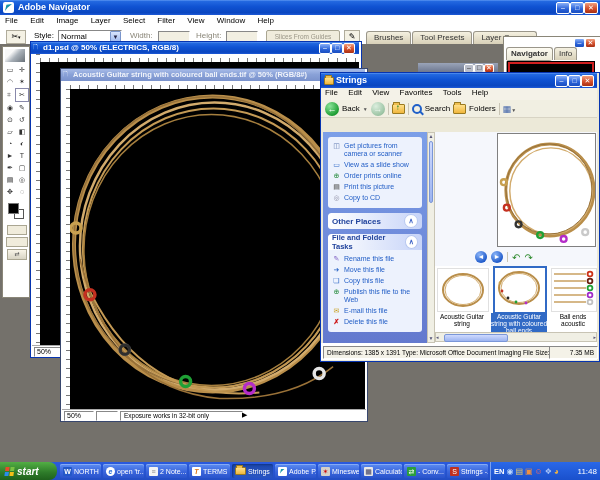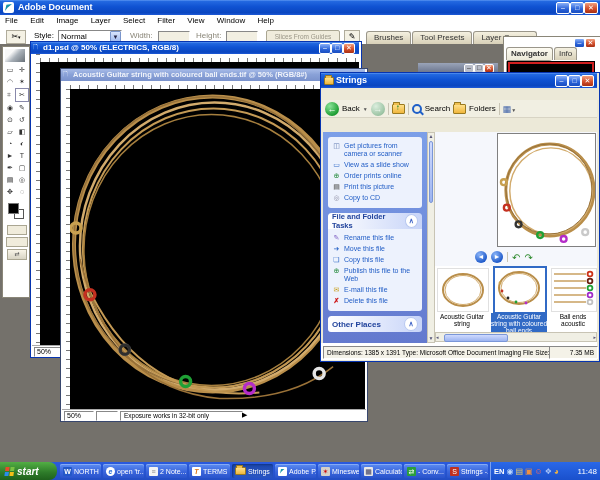--- a/index.html
+++ b/index.html
@@ -61,21 +61,21 @@
   .dd{display:inline-block;width:9px;height:10px;background:linear-gradient(#d8e4fc,#98b4ec);
       border:1px solid #7a96cc;font-size:6px;line-height:10px;text-align:center;color:#224;border-radius:1px}
 </style>
 </head>
 <body>
 
 <div class="abs tb-active" style="left:0;top:0;width:600px;height:15px">
   <span class="abs" style="left:3px;top:2px;width:11px;height:11px;background:#fff;border-radius:2px">
     <span class="abs" style="left:2px;top:2px;width:7px;height:7px;background:linear-gradient(135deg,#1aa8b8,#0c6a88);clip-path:polygon(0 100%,20% 10%,100% 0,35% 55%)"></span>
   </span>
-  <span class="abs" style="left:18px;top:2px;font-weight:bold;font-size:9px">Adobe Document</span>
+  <span class="abs" style="left:18px;top:2px;font-weight:bold;font-size:9px">Adobe Navigator</span>
   <span class="abs sys-btn" style="left:556px;top:2px">–</span>
   <span class="abs sys-btn" style="left:570px;top:2px">□</span>
   <span class="abs sys-btn sys-close" style="left:584px;top:2px">✕</span>
 </div>
 
 <div class="abs chrome" style="left:0;top:15px;width:600px;height:13px;border-bottom:1px solid #cfcab8">
   <span class="menu-item">File</span>
   <span class="menu-item">Edit</span>
   <span class="menu-item">Image</span>
   <span class="menu-item">Layer</span>
@@ -186,20 +186,28 @@
 </div>
 
 <div class="abs win-border" style="left:320px;top:72px;width:278px;height:288px;background:#ece9d8">
   <div class="abs tb-active" style="left:0;top:0;width:276px;height:15px">
     <span class="fold sm abs" style="left:3px;top:4px"></span>
     <span class="abs" style="left:15px;top:2px;font-weight:bold;font-size:9px">Strings</span>
     <span class="abs sys-btn" style="left:234px;top:2px;width:11px">–</span>
     <span class="abs sys-btn" style="left:247px;top:2px;width:11px">□</span>
     <span class="abs sys-btn sys-close" style="left:260px;top:2px;width:11px">✕</span>
   </div>
+  <div class="abs" style="left:0;top:15px;width:276px;height:12px;background:#f4f2e8;border-bottom:1px solid #d8d4c4">
+    <span class="menu-item" style="padding:0 4px">File</span>
+    <span class="menu-item" style="padding:0 4px">Edit</span>
+    <span class="menu-item" style="padding:0 4px">View</span>
+    <span class="menu-item" style="padding:0 4px">Favorites</span>
+    <span class="menu-item" style="padding:0 4px">Tools</span>
+    <span class="menu-item" style="padding:0 4px">Help</span>
+  </div>
   <div class="abs" style="left:0;top:27px;width:276px;height:18px;background:#f1efe2;border-bottom:1px solid #d8d4c4;display:flex;align-items:center;gap:3px;padding-left:4px;box-sizing:border-box">
     <span class="navcir">←</span>
     <span style="font-size:8px">Back</span>
     <span style="font-size:5px;color:#555">▼</span>
     <span class="navcir dis">→</span>
     <span style="width:1px;height:12px;background:#c8c4b4"></span>
     <span class="fold" style="position:relative">
         <span style="position:absolute;left:3px;top:-2px;color:#0a7a1a;font-size:8px;font-weight:bold">↑</span>
       </span>
     <span style="width:1px;height:12px;background:#c8c4b4"></span>
@@ -231,20 +239,27 @@
             <span>Print this picture</span>
           </div>
         <div class="link">
             <span class="ic" style="color:#8a8aa0">◎</span>
             <span>Copy to CD</span>
           </div>
       </div>
     </div>
     <div class="section">
       <div class="sec-h">
+          <span>Other Places</span>
+          <span class="chev">∧</span>
+        </div>
+
+    </div>
+    <div class="section">
+      <div class="sec-h">
           <span style="font-size:7.5px">File and Folder Tasks</span>
           <span class="chev">∧</span>
         </div>
       <div class="sec-b">
         <div class="link">
             <span class="ic" style="color:#7a5ac0">✎</span>
             <span>Rename this file</span>
           </div>
         <div class="link">
             <span class="ic" style="color:#2e68c8">➜</span>
@@ -260,27 +275,20 @@
           </div>
         <div class="link">
             <span class="ic" style="color:#c8a020">✉</span>
             <span>E-mail this file</span>
           </div>
         <div class="link">
             <span class="ic" style="color:#cc1111;font-weight:bold">✗</span>
             <span>Delete this file</span>
           </div>
       </div>
-    </div>
-    <div class="section">
-      <div class="sec-h">
-          <span>Other Places</span>
-          <span class="chev">∧</span>
-        </div>
-
     </div>
   </div>
 
   <div class="abs scroll-track" style="left:106px;top:59px;width:8px;height:211px;box-sizing:border-box">
     <div style="font-size:5px;text-align:center;color:#557;line-height:7px">▲</div>
     <div class="scroll-thumb" style="margin:1px;height:60px"></div>
     <div style="position:absolute;bottom:0;left:0;right:0;font-size:5px;text-align:center;color:#557;line-height:7px">▼</div>
   </div>
 
   <div class="abs" style="left:114px;top:59px;width:162px;height:211px;background:#fff">

